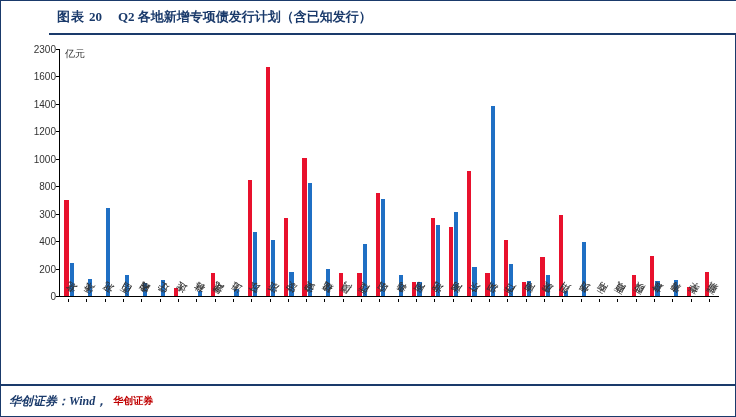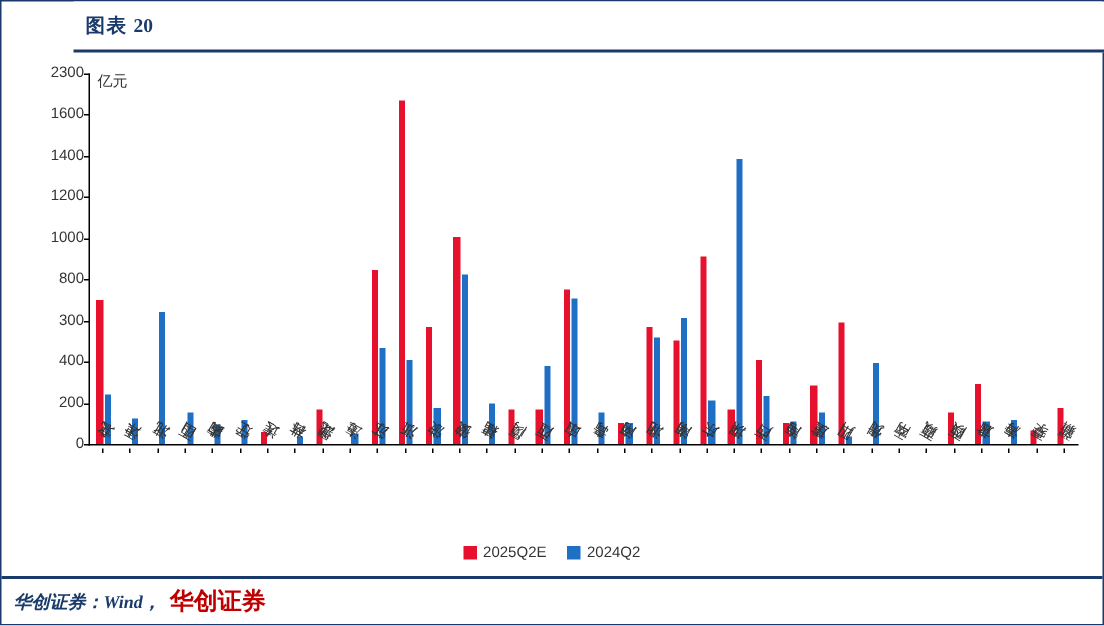--- a/index.html
+++ b/index.html
@@ -70,21 +70,21 @@
   .footer-text {
     margin-left: 8px;
     font-size: 12px;
     font-style: italic;
     font-weight: bold;
     color: #1a3a6b;
     font-family: "Liberation Serif", serif;
   }
   .footer-brand {
     margin-left: 6px;
-    font-size: 16px;
+    font-size: 10px;
     font-weight: bold;
     color: #c00000;
     font-family: "Liberation Serif", serif;
   }
   
   #chart-area {
     position: absolute;
     left: 0;
     top: 34px;
     width: 734px;
@@ -185,20 +185,21 @@
   }
 </style>
 </head>
 <body>
 
 <div id="page">
 
   <div class="title-bar">
     <span class="title-badge">图表</span>
     <span class="title-num">20</span>
+    <span class="title-text">Q2 各地新增专项债发行计划（含已知发行）</span>
   </div>
 
   <div id="chart-area">
     <div class="unit-label">亿元</div>
     <div id="plot">
       <div class="bars" id="bars">
           <div class="bar s0" title="北京 2025Q2E: 700" style="height: 96.0556px; width: 4.2px; left: 4.45278px;"></div>
           <div class="bar s1" title="北京 2024Q2: 240" style="height: 32.9333px; width: 4.2px; left: 9.65278px;"></div>
           <div class="bar s1" title="天津 2024Q2: 125" style="height: 17.1528px; width: 4.2px; left: 27.9583px;"></div>
           <div class="bar s1" title="河北 2024Q2: 645" style="height: 88.5083px; width: 4.2px; left: 46.2639px;"></div>
@@ -338,30 +339,20 @@
         <div class="xlabel" style="left: 579.625px; top: 4px;">陕西</div>
         <div class="tickmark" style="left: 594.931px;"></div>
         <div class="xlabel" style="left: 597.931px; top: 4px;">甘肃</div>
         <div class="tickmark" style="left: 613.236px;"></div>
         <div class="xlabel" style="left: 616.236px; top: 4px;">青海</div>
         <div class="tickmark" style="left: 631.542px;"></div>
         <div class="xlabel" style="left: 634.542px; top: 4px;">宁夏</div>
         <div class="tickmark" style="left: 649.847px;"></div>
         <div class="xlabel" style="left: 652.847px; top: 4px;">新疆</div>
       </div>
-    <div class="legend" id="legend">
-        <div class="legend-item">
-          <span class="swatch" style="background: rgb(232, 17, 45);"></span>
-          <span>2025Q2E</span>
-        </div>
-        <div class="legend-item">
-          <span class="swatch" style="background: rgb(31, 111, 196);"></span>
-          <span>2024Q2</span>
-        </div>
-      </div>
   </div>
 
   <div class="footer-bar">
     <span class="footer-text">华创证券：Wind，</span>
     <span class="footer-brand">华创证券</span>
   </div>
 
 </div>
 
 </body></html>

